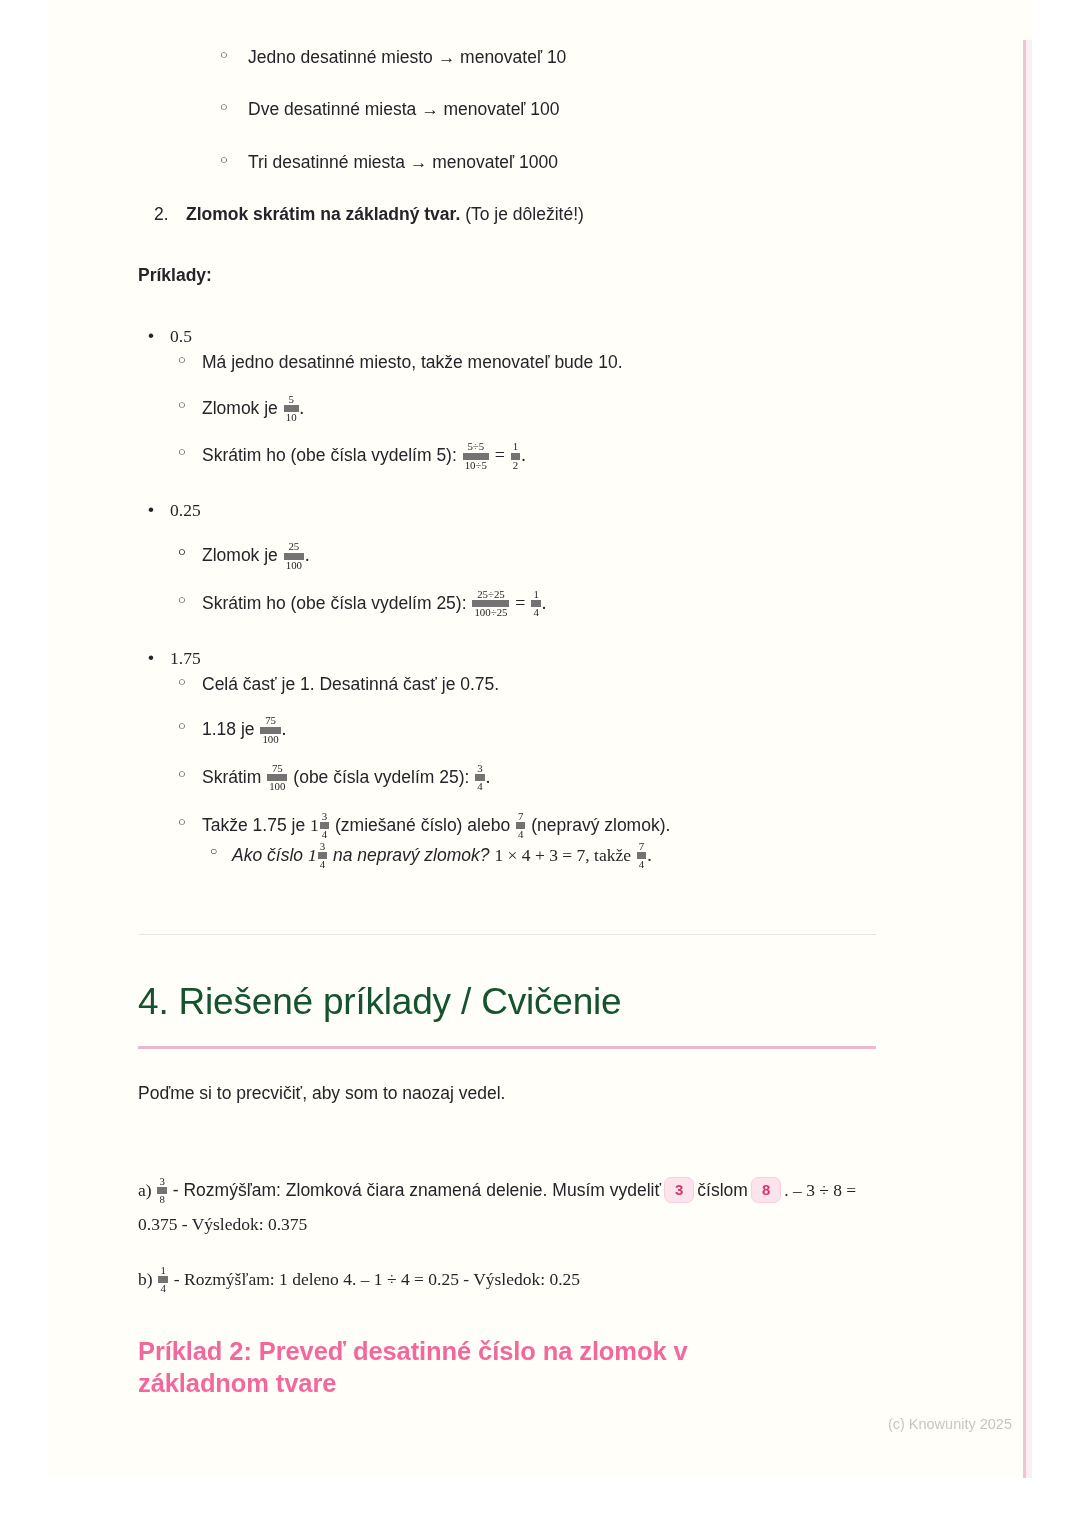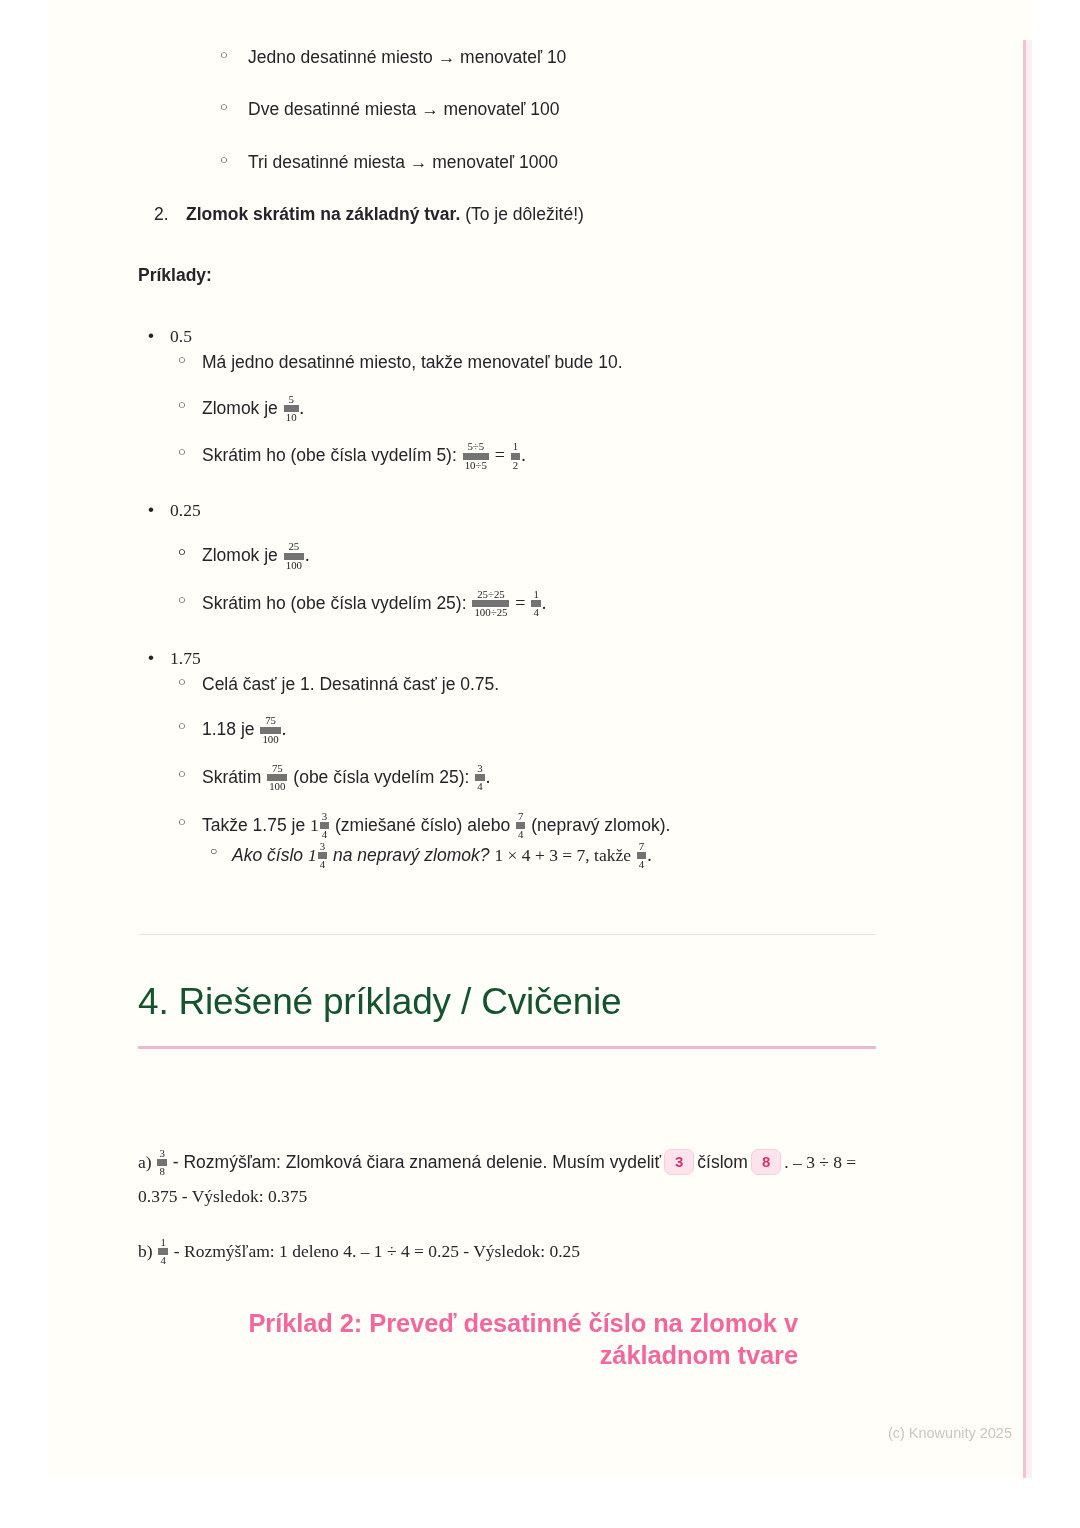--- a/index.html
+++ b/index.html
@@ -232,21 +232,21 @@
     padding: 4px 10px;
     line-height: 1.1;
     vertical-align: 1px;
     margin: 0 3px;
   }
 
   
   .watermark {
     position: absolute;
     right: 20px;
-    bottom: 37px;
+    bottom: 46px;
     font-size: 14.5px;
     color: #c9c6c0;
     font-family: "Liberation Sans", sans-serif;
     white-space: nowrap;
     margin-top: 7px;
   }
 </style>
 </head>
 <body>
 
@@ -415,20 +415,21 @@
     <div class="spacer-54"></div>
     <div class="rule-grey"></div>
     <div class="spacer-46"></div>
 
     <h2 class="section-title">4. Riešené príklady / Cvičenie</h2>
 
     <div style="height:22px;"></div>
     <div class="rule-pink"></div>
     <div style="height:30px;"></div>
 
+    <p class="para">Poďme si to precvičiť, aby som to naozaj vedel.</p>
 
     <div class="spacer-40"></div>
 
 
     <div style="height:26px;"></div>
 
     <p class="para" style="line-height:1.95;">
       <span class="serif-num">a)</span>
       <span class="frac">
         <span class="num">3</span>
@@ -443,19 +444,19 @@
       <span class="serif-num">b)</span>
       <span class="frac">
         <span class="num">1</span>
         <span class="den">4</span>
       </span>
       <span class="serif-num">- Rozmýšľam: 1 deleno 4. – 1 ÷ 4 = 0.25 - Výsledok: 0.25</span>
     </p>
 
     <div class="spacer-40"></div>
 
-    <h3 class="example-title" style="max-width:660px;text-align:right;">Príklad 2: Preveď desatinné číslo na zlomok v základnom tvare</h3>
+    <h3 class="example-title" style="max-width:660px;">Príklad 2: Preveď desatinné číslo na zlomok v základnom tvare</h3>
 
   </div>
 
   <div class="watermark">(c) Knowunity 2025</div>
 
 </div>
 
 </body></html>

